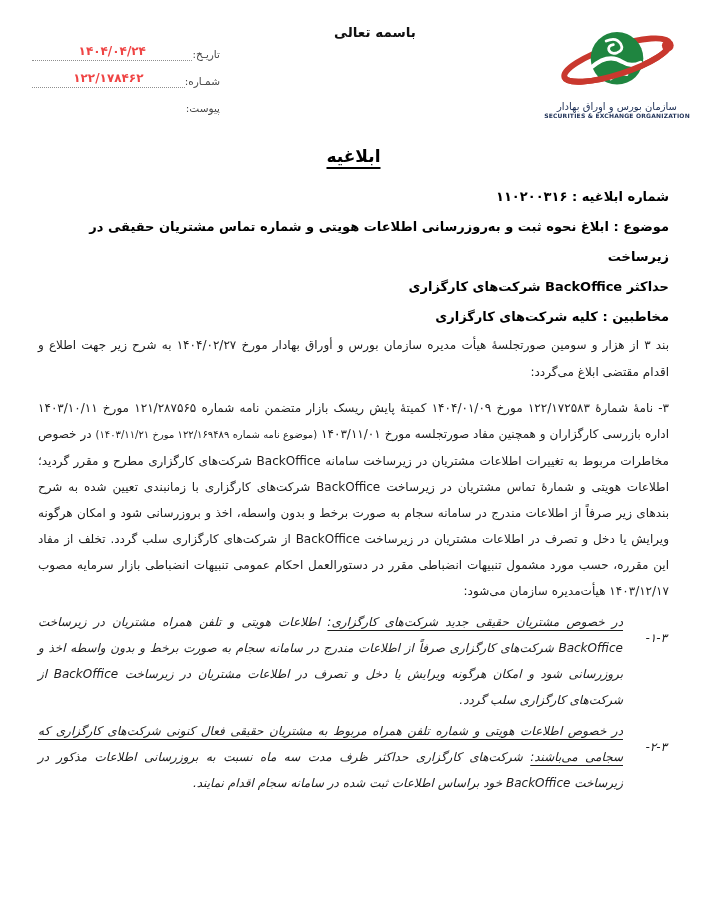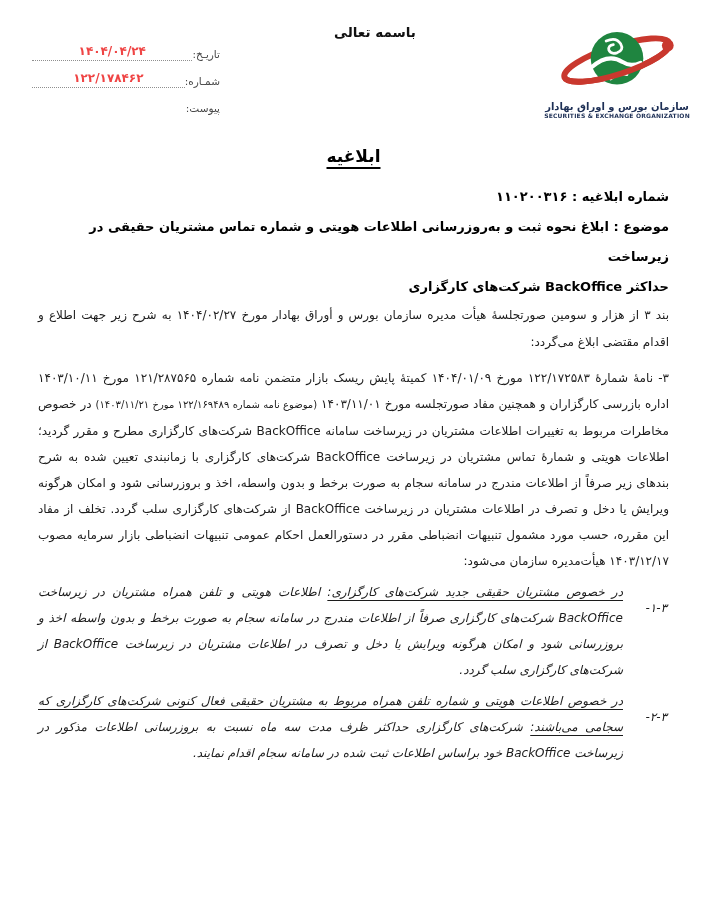--- a/index.html
+++ b/index.html
@@ -19,21 +19,21 @@
   }
   .ref-fields{position:absolute;top:34px;left:30px;width:190px;}
   .ref-row{display:flex;align-items:flex-end;height:27px;}
   .ref-label{font-size:10.5px;color:#4a4a4a;white-space:nowrap;padding-bottom:1px;}
   .ref-value{
     flex:1;text-align:center;font-weight:bold;font-size:12px;color:#ef4444;
     border-bottom:1.5px dotted #8f8f8f;padding-bottom:2px;margin-left:2px;
   }
   .logo{position:absolute;top:22px;left:542px;width:150px;text-align:center;}
   .logo svg{display:block;margin:0 auto;}
-  .org-fa{font-size:10px;font-weight:bold;color:#1d2f55;margin-top:1px;white-space:nowrap;}
+  .org-fa{font-size:10px;font-weight:normal;color:#1d2f55;margin-top:1px;white-space:nowrap;}
   .org-en{font-size:6px;font-weight:bold;color:#1d2f55;letter-spacing:.2px;white-space:nowrap;}
   
   .content{padding:0 38px;}
   .doc-title{
     margin:0;padding-top:146px;text-align:center;
     font-size:17px;font-weight:bold;color:#000;
   }
   .doc-title span{text-decoration:underline;text-underline-offset:5px;text-decoration-thickness:1.5px;}
   .meta{margin-top:16px;}
   .meta-line{margin:0;font-weight:bold;font-size:13px;line-height:30px;color:#000;text-align:right;}
@@ -87,20 +87,21 @@
     </div>
   </header>
 
   <main class="content">
     <h1 class="doc-title"><span>ابلاغیه</span></h1>
 
     <section class="meta">
       <p class="meta-line"><span>شماره ابلاغیه :</span> <span>۱۱۰۲۰۰۳۱۶</span></p>
       <p class="meta-line"><span>موضوع :</span> <span>ابلاغ نحوه ثبت و به‌روزرسانی اطلاعات هویتی و شماره تماس مشتریان حقیقی در زیرساخت</span></p>
       <p class="meta-line">حداکثر BackOffice شرکت‌های کارگزاری</p>
+      <p class="meta-line"><span>مخاطبین :</span> <span>کلیه شرکت‌های کارگزاری</span></p>
     </section>
 
     <section>
       <p class="intro">بند ۳ از هزار و سومین صورتجلسهٔ هیأت مدیره سازمان بورس و أوراق بهادار مورخ ۱۴۰۴/۰۲/۲۷ به شرح زیر جهت اطلاع و اقدام مقتضی ابلاغ می‌گردد:</p>
 
       <p class="item3"><span>۳-</span><span> نامهٔ شمارهٔ ۱۲۲/۱۷۲۵۸۳ مورخ ۱۴۰۴/۰۱/۰۹ کمیتهٔ پایش ریسک بازار متضمن نامه شماره ۱۲۱/۲۸۷۵۶۵ مورخ ۱۴۰۳/۱۰/۱۱ اداره بازرسی کارگزاران و همچنین مفاد صورتجلسه مورخ ۱۴۰۳/۱۱/۰۱ </span><span class="small">(موضوع نامه شماره ۱۲۲/۱۶۹۴۸۹ مورخ ۱۴۰۳/۱۱/۲۱)</span><span> در خصوص مخاطرات مربوط به تغییرات اطلاعات مشتریان در زیرساخت سامانه BackOffice شرکت‌های کارگزاری مطرح و مقرر گردید؛ اطلاعات هویتی و شمارهٔ تماس مشتریان در زیرساخت BackOffice شرکت‌های کارگزاری با زمانبندی تعیین شده به شرح بندهای زیر صرفاً از اطلاعات مندرج در سامانه سجام به صورت برخط و بدون واسطه، اخذ و بروزرسانی شود و امکان هرگونه ویرایش یا دخل و تصرف در اطلاعات مشتریان در زیرساخت BackOffice از شرکت‌های کارگزاری سلب گردد. تخلف از مفاد این مقرره، حسب مورد مشمول تنبیهات انضباطی مقرر در دستورالعمل احکام عمومی تنبیهات انضباطی بازار سرمایه مصوب ۱۴۰۳/۱۲/۱۷ هیأت‌مدیره سازمان می‌شود:</span></p>
 
       <div class="sub-item">
         <span class="sub-num">۱-۳-</span>
         <p class="sub-text"><span class="u">در خصوص مشتریان حقیقی جدید شرکت‌های کارگزاری:</span><span> اطلاعات هویتی و تلفن همراه مشتریان در زیرساخت BackOffice شرکت‌های کارگزاری صرفاً از اطلاعات مندرج در سامانه سجام به صورت برخط و بدون واسطه اخذ و بروزرسانی شود و امکان هرگونه ویرایش یا دخل و تصرف در اطلاعات مشتریان در زیرساخت BackOffice از شرکت‌های کارگزاری سلب گردد.</span></p>

